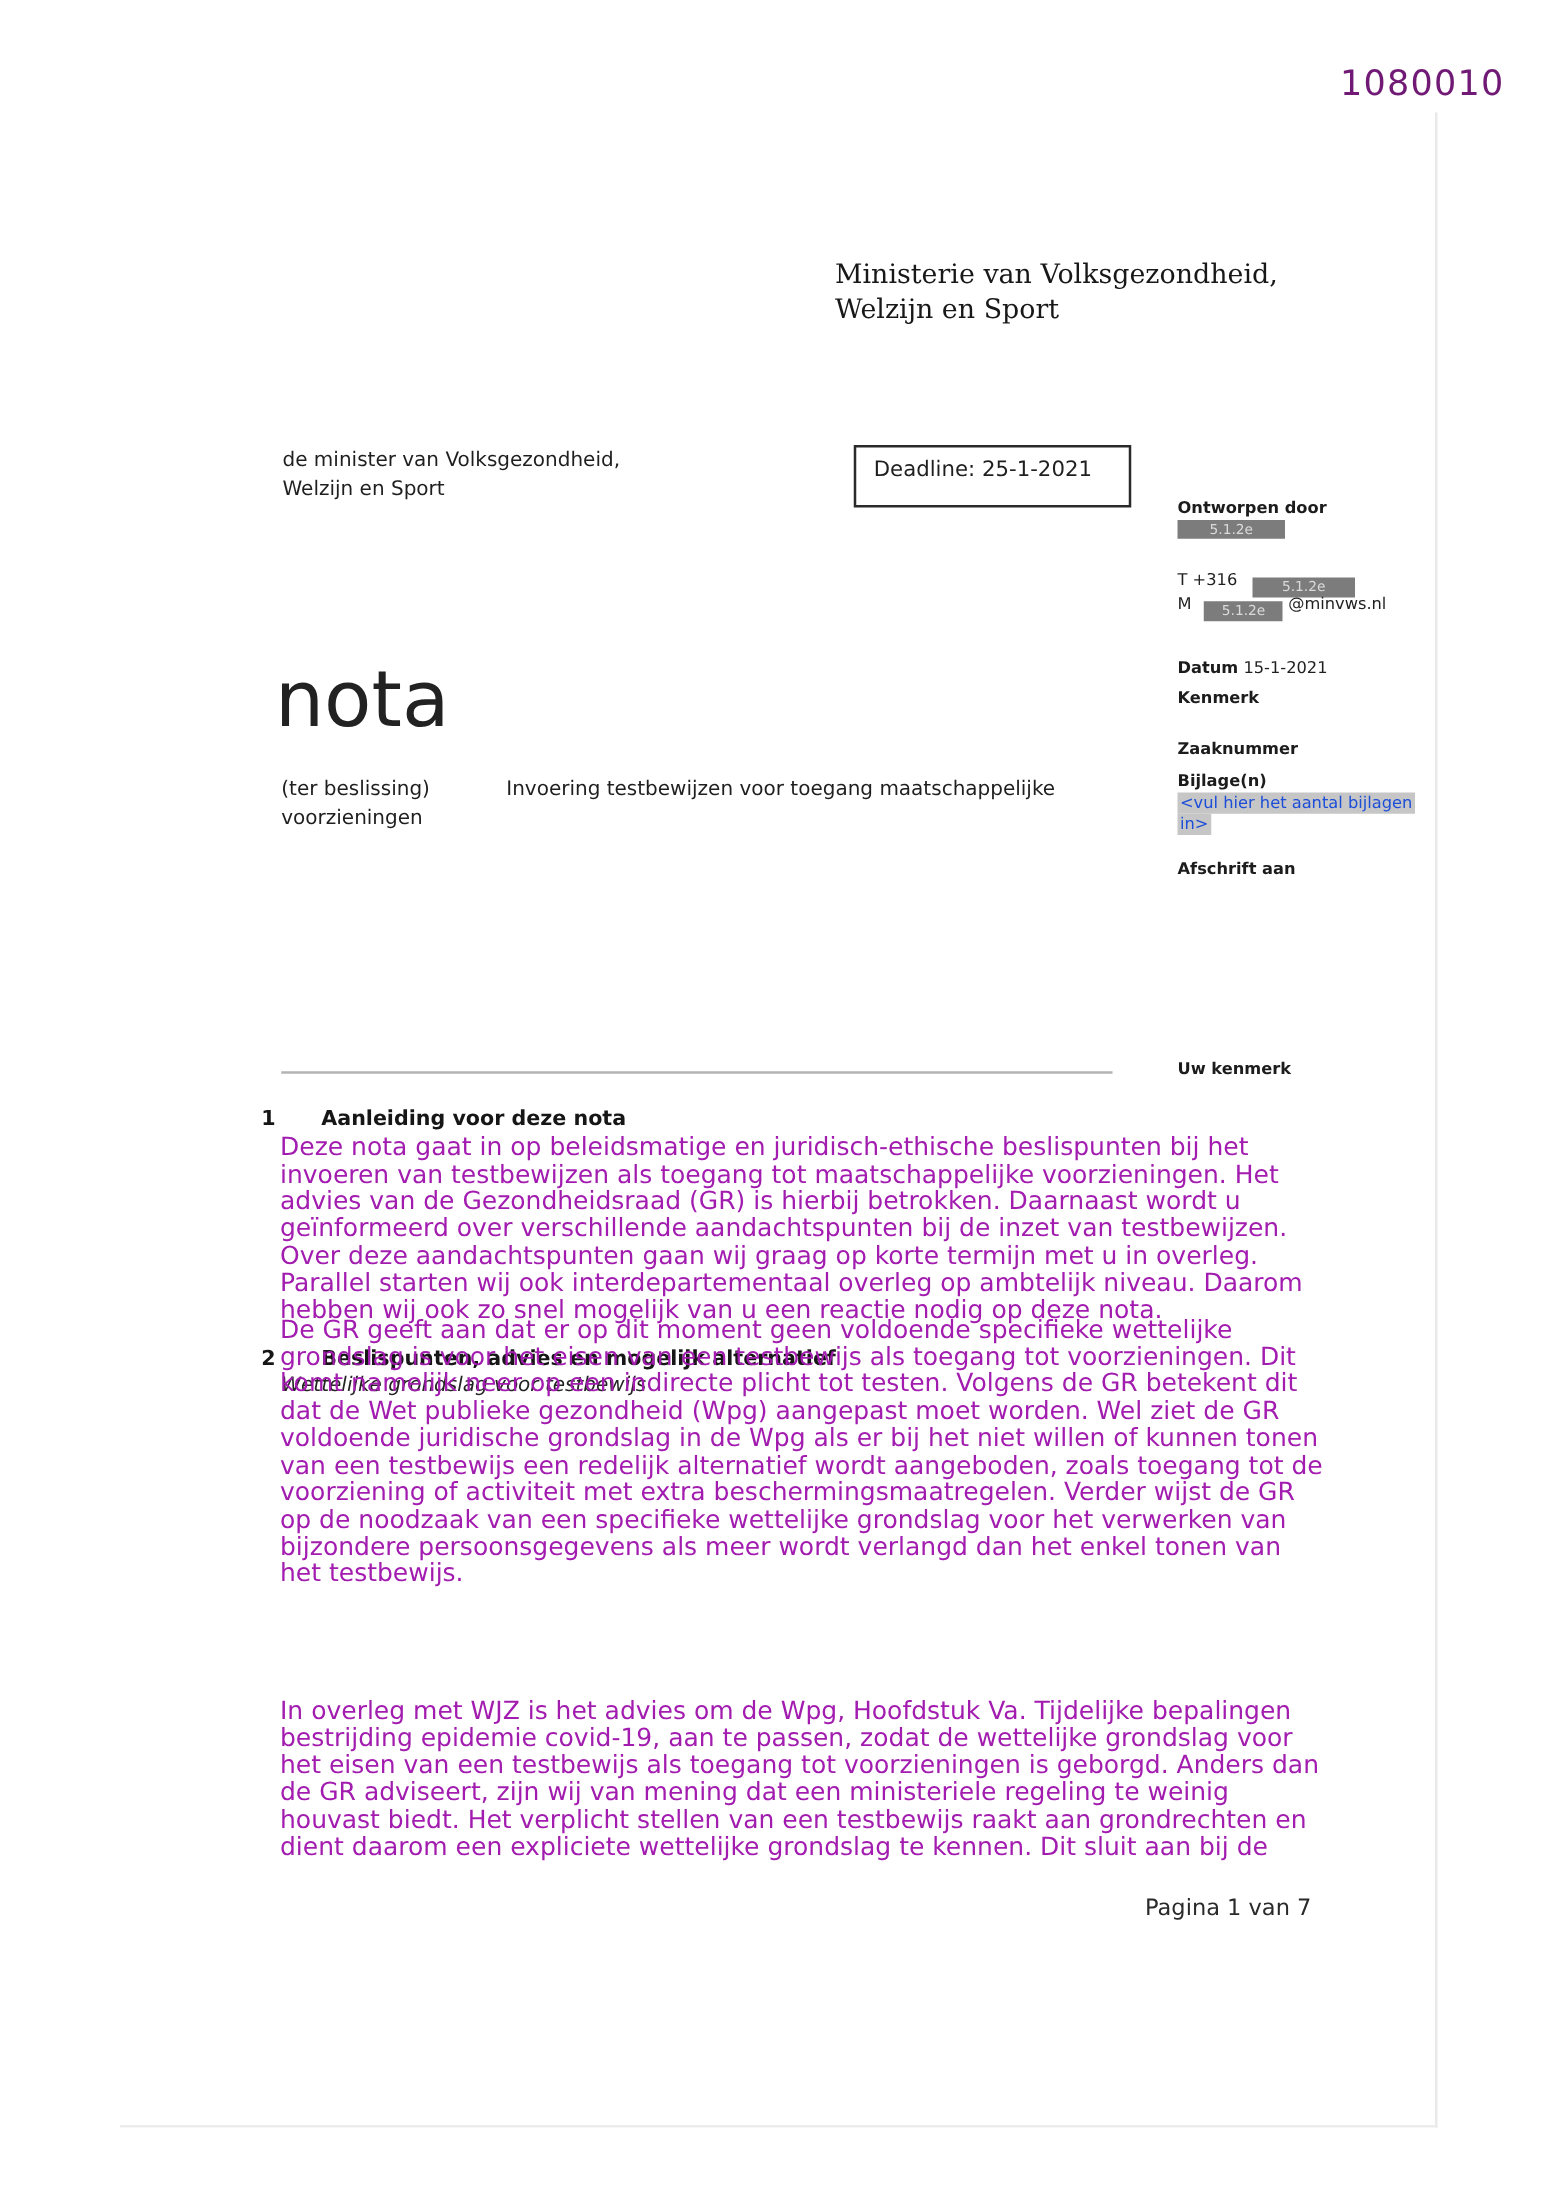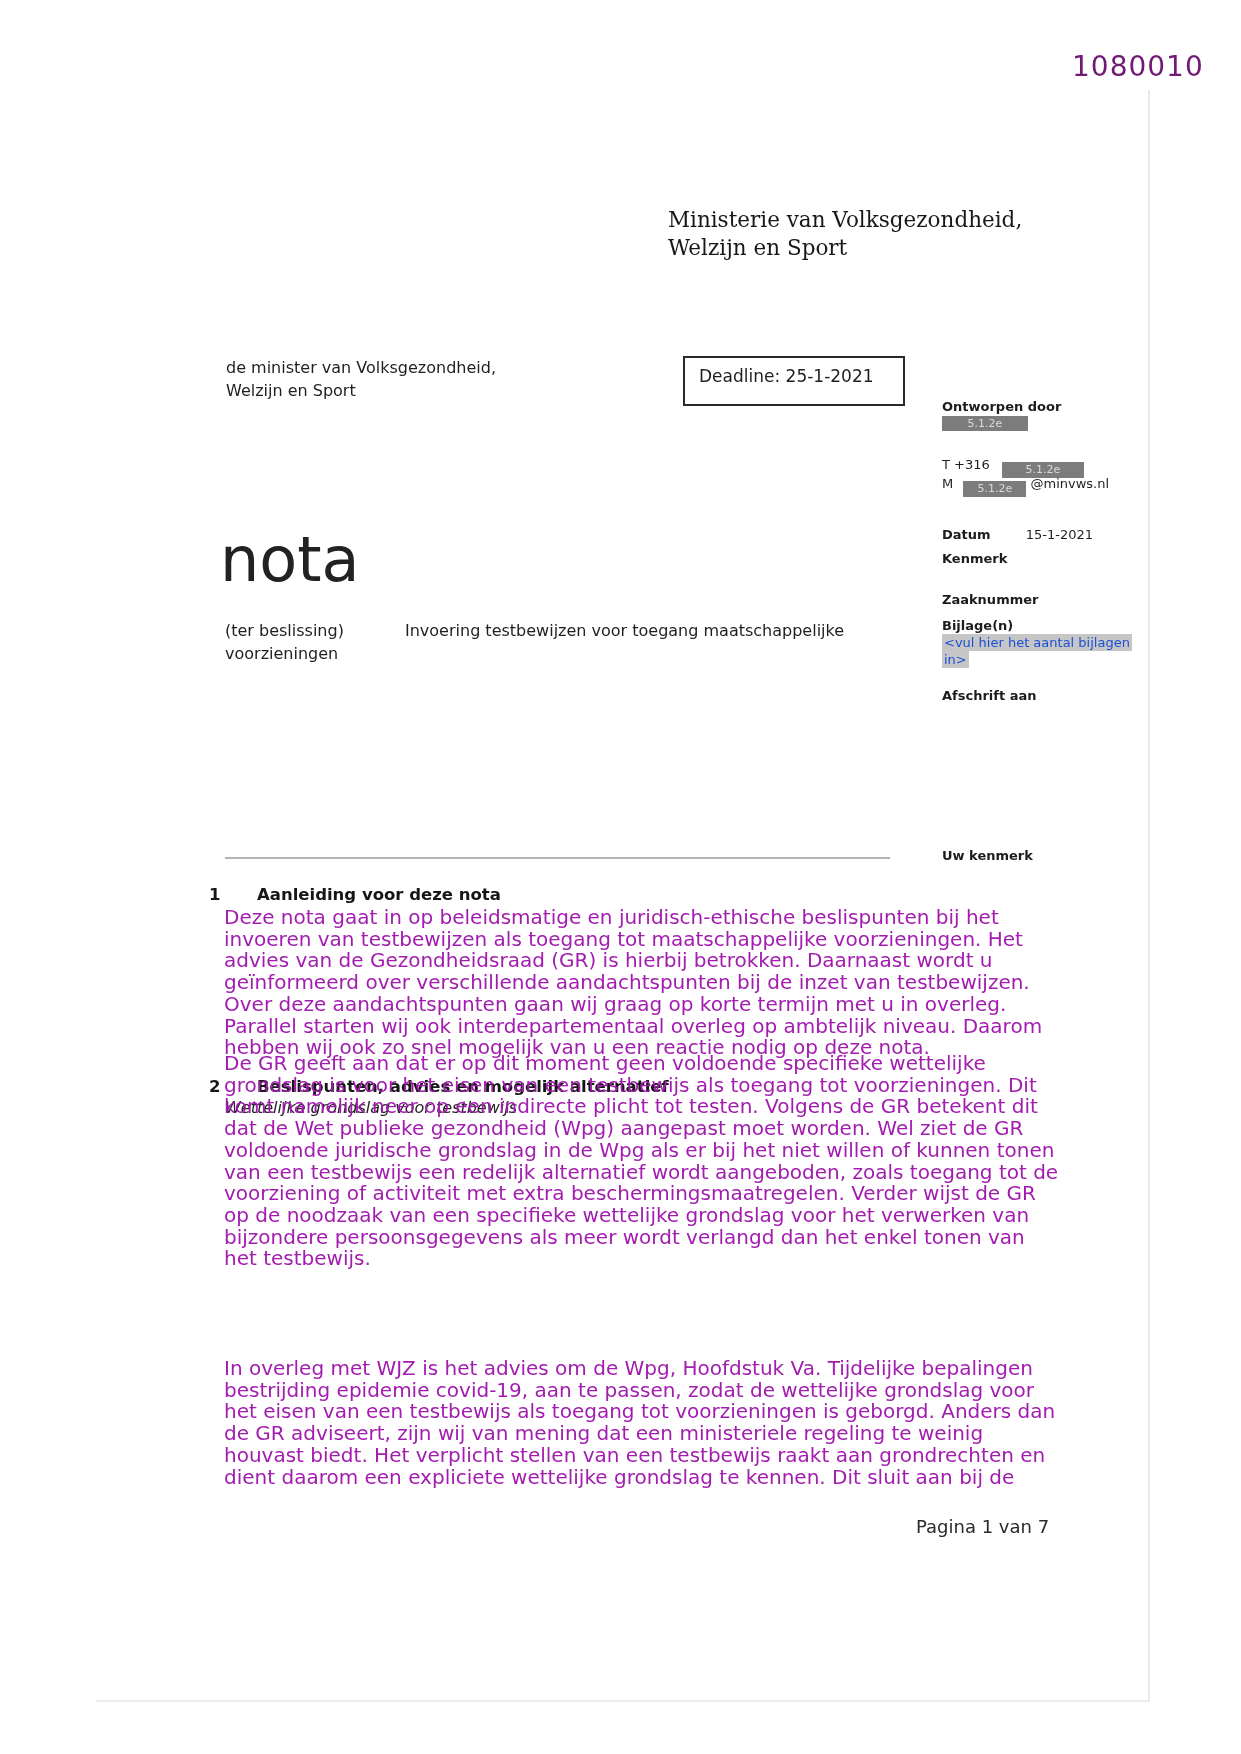--- a/index.html
+++ b/index.html
@@ -19,21 +19,21 @@
 
   .deadline-box{left:663px;top:356px;width:204px;height:38px;border:2px solid #2a2a2a;padding:8px 0 0 14px;font-size:17px;background:#fff;margin-left:20px;}
 
   
   .sb{left:942px;font-size:13px;line-height:16px;}
   .sb-label{font-weight:bold;color:#1c1c1c;}
   .redaction{display:inline-block;background:#7c7c7c;color:#dadada;font-size:11px;text-align:center;vertical-align:middle;}
   .r1{left:942px;top:416px;width:86px;height:15px;line-height:15px;}
   .row-inline span{vertical-align:middle;margin-top:10px;}
   .hl{background:#c6c6c6;color:#1d4ed8;display:inline-block;padding:0 2px;}
-  .sb-values{font-weight:normal;margin-left:31px;}
+  .sb-values{font-weight:normal;}
 
   
   .doc-title{left:220px;top:528px;font-size:62px;line-height:64px;color:#222;letter-spacing:0px;}
   .decision{left:225px;top:620px;font-size:16px;line-height:22.5px;white-space:pre;}
   .subject{left:405px;top:620px;font-size:16px;line-height:22.5px;}
 
   .rule{left:225px;top:857px;width:665px;height:2px;background:#b4b4b4;}
 
   .heading{left:209px;font-size:16.5px;font-weight:bold;color:#161616;}
   .hnum{display:inline-block;width:48px;font-weight:bold;}

